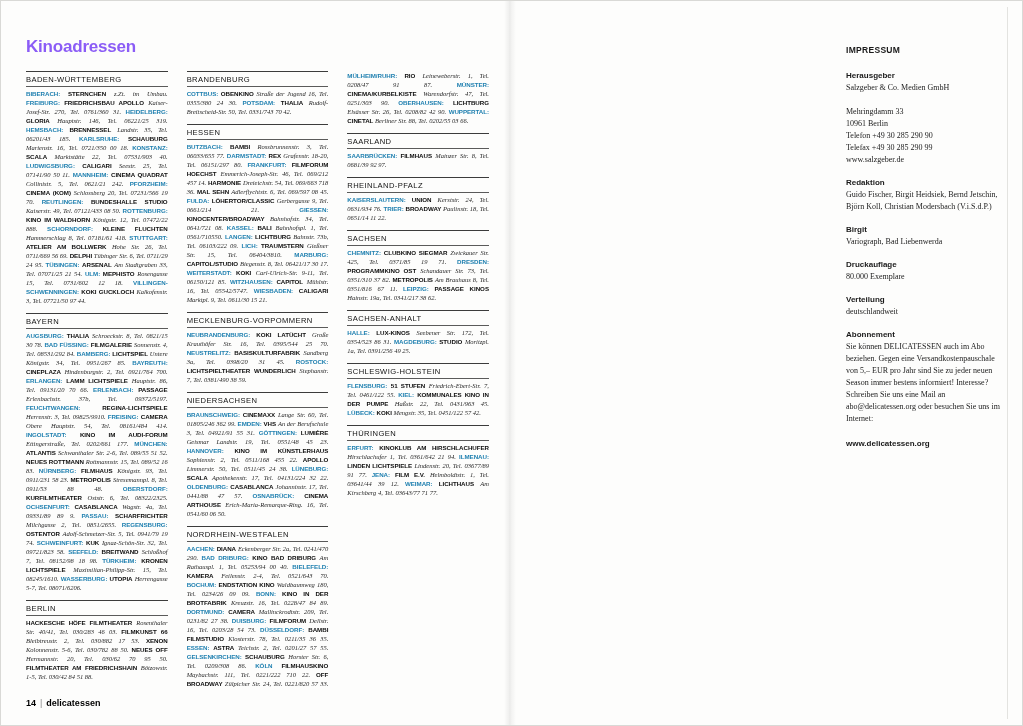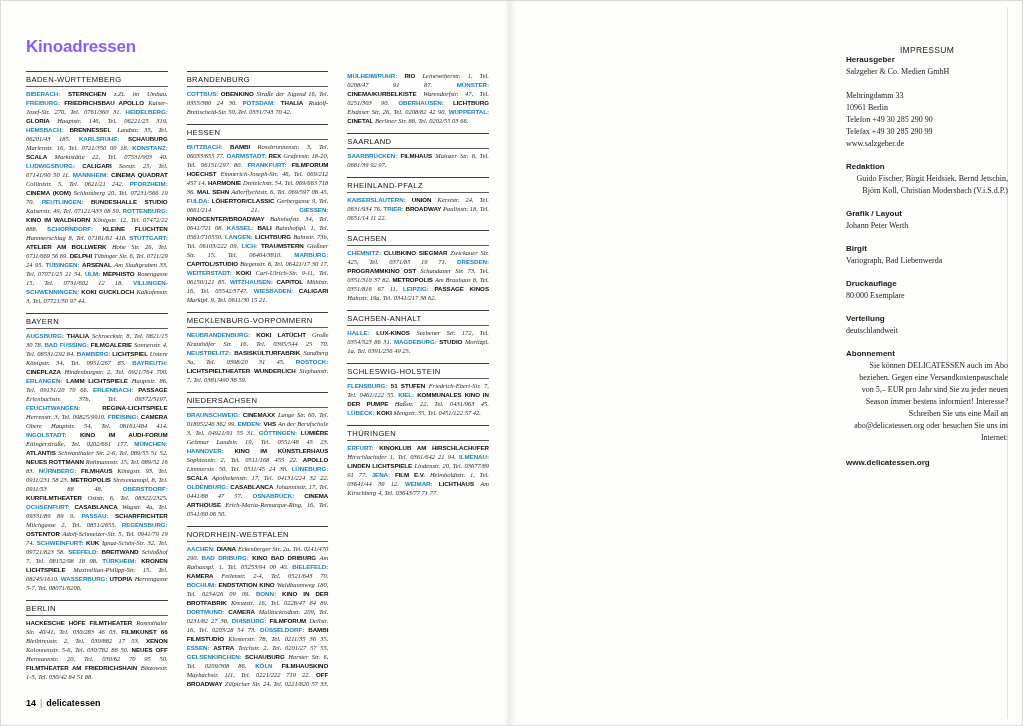--- a/index.html
+++ b/index.html
@@ -34,26 +34,26 @@
   .entries { margin:2px 0 0 0; text-align:justify; font-size:6.2px; line-height:9px; }
   .seg-c { color:#2080b0; font-weight:bold; font-size:6.2px; letter-spacing:-0.05px; }
   .seg-v { color:#0d0d0d; font-weight:bold; font-size:6.2px; letter-spacing:-0.05px; }
   .seg-a { font-family:"Liberation Serif", serif; font-style:italic; font-size:6.5px; color:#262626; }
 
   .footer { position:absolute; left:25px; bottom:17px; font-size:9px; font-weight:bold; color:#000; }
   .footer .sep { color:#8a8a8a; font-weight:normal; margin:0 4px; }
 
   
   .impressum { position:absolute; left:845px; top:44px; width:162px; }
-  .imp-heading { font-size:8.5px; font-weight:normal; letter-spacing:0.3px; margin:0 0 0 0;text-align:center; }
+  .imp-heading { font-size:8.5px; font-weight:bold; letter-spacing:0.3px; margin:0 0 16px 0; }
   .imp-block { margin:0 0 12px 0; }
   .imp-label { font-size:8px; font-weight:bold; margin:0 0 2px 0; }
   .imp-line, .imp-text { font-family:"Liberation Serif", serif; font-size:8px; line-height:12px; color:#222; }
   .imp-line.blank { height:12px; }
-  .imp-text { text-align:right; }
+  .imp-text { text-align:left; }
   .imp-site { font-size:8px; font-weight:bold; margin-top:14px; }
 </style>
 </head>
 <body>
 
 <div class="spread">
   <div class="spine"></div>
   <div class="edge-right"></div>
 
   <h1 class="title">Kinoadressen</h1>
@@ -130,24 +130,20 @@
           <div class="imp-line">10961 Berlin</div>
           <div class="imp-line">Telefon +49 30 285 290 90</div>
           <div class="imp-line">Telefax +49 30 285 290 99</div>
           <div class="imp-line">www.salzgeber.de</div>
         </div>
         <div class="imp-block">
           <div class="imp-label">Redaktion</div>
           <div class="imp-text">Guido Fischer, Birgit Heidsiek, Bernd Jetschin, Björn Koll, Christian Modersbach (V.i.S.d.P.)</div>
         </div>
         <div class="imp-block">
-          <div class="imp-label">Grafik / Layout</div>
-          <div class="imp-line">Johann Peter Werth</div>
-        </div>
-        <div class="imp-block">
           <div class="imp-label">Birgit</div>
           <div class="imp-line">Variograph, Bad Liebenwerda</div>
         </div>
         <div class="imp-block">
           <div class="imp-label">Druckauflage</div>
           <div class="imp-line">80.000 Exemplare</div>
         </div>
         <div class="imp-block">
           <div class="imp-label">Verteilung</div>
           <div class="imp-line">deutschlandweit</div>

